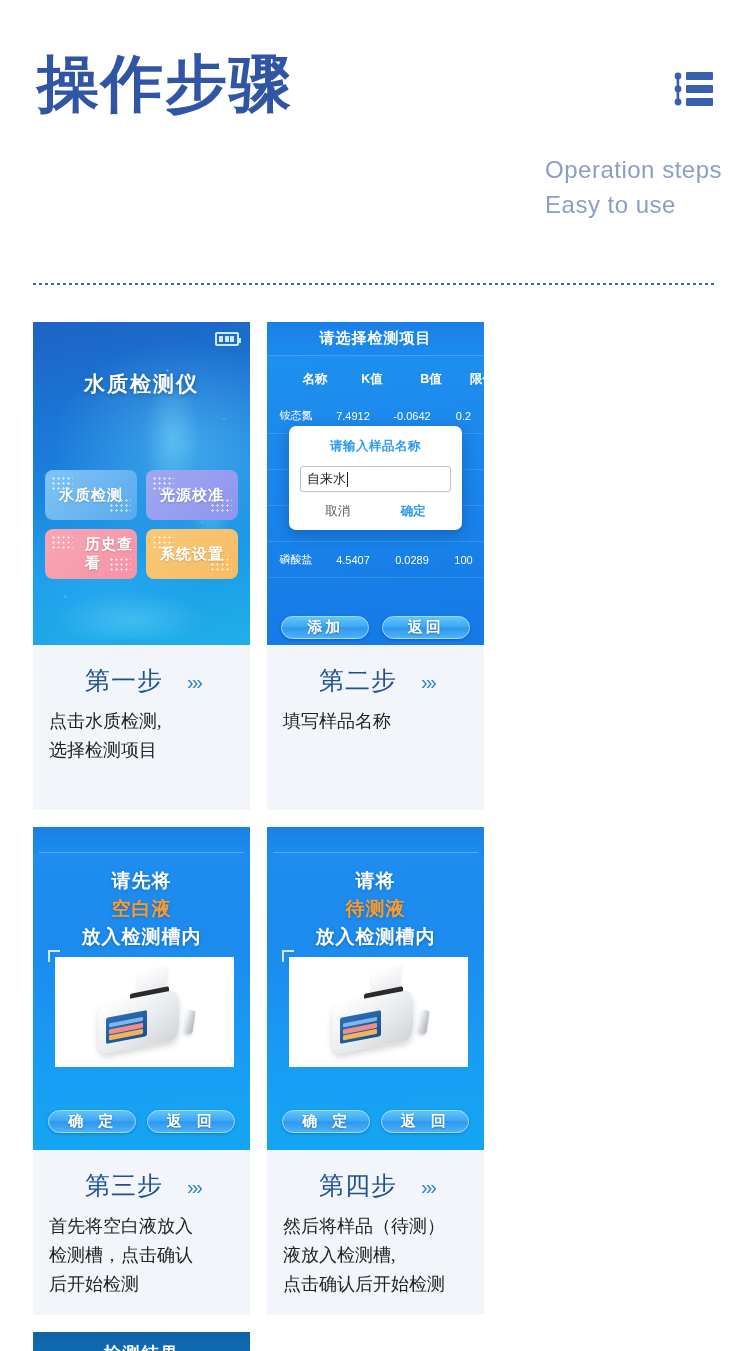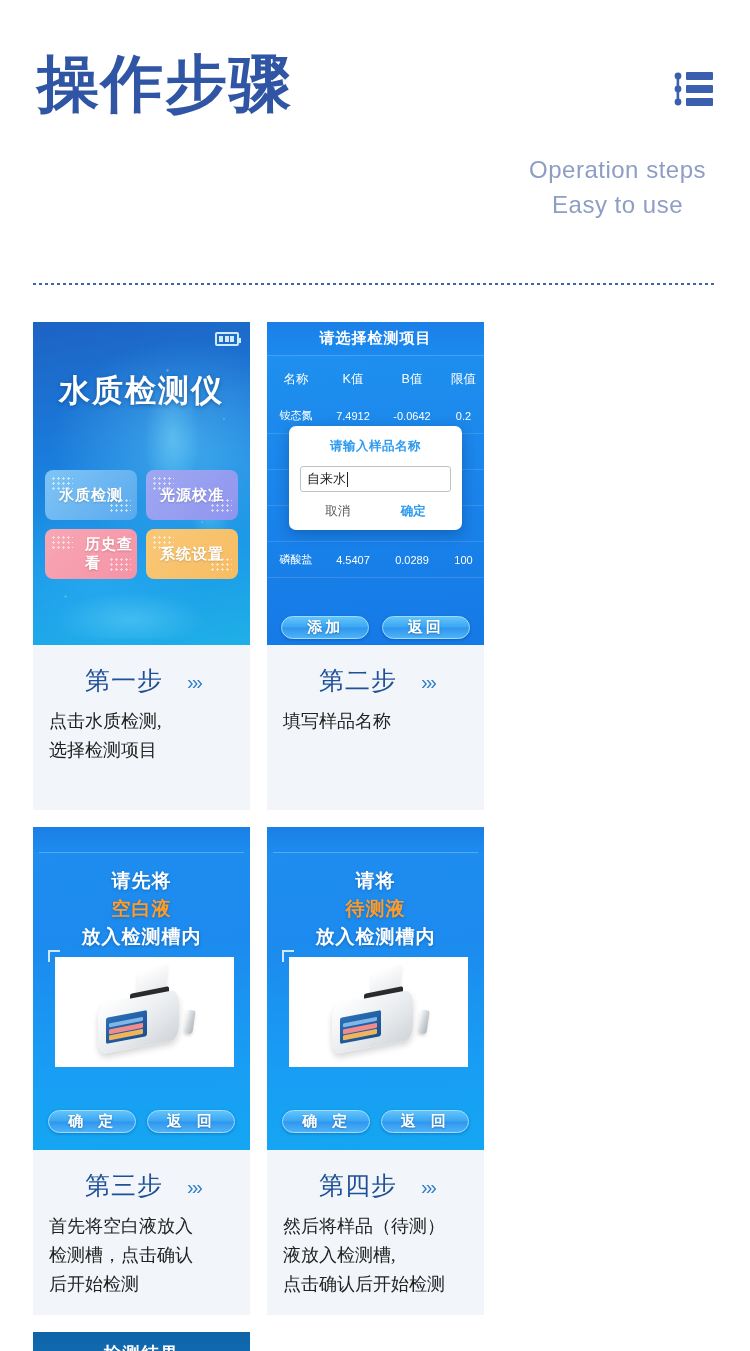--- a/index.html
+++ b/index.html
@@ -18,23 +18,23 @@
   .title-line {
     font-family: "Liberation Serif", "DejaVu Serif", serif;
     font-weight: bold;
     font-size: 62px;
     line-height: 72px;
     color: #2f55a4;
     letter-spacing: 2px;
   }
   .subtitle-block {
     position: absolute;
-    right: 44px;
+    right: 28px;
     top: 152px;
-    text-align: center;
+    text-align: left;
   }
   .subtitle-line {
     font-family: "Liberation Sans", "DejaVu Sans", sans-serif;
     font-size: 24px;
     line-height: 35px;
     color: #8e9dc4;
     letter-spacing: 0.5px;
   }
   .menu-icon {
     position: absolute;
@@ -144,21 +144,21 @@
   .battery::after {
     content: ""; position: absolute; right: -4px; top: 4px;
     width: 2px; height: 5px; background: #cfeaff;
   }
   .battery i { display: block; width: 4px; height: 100%; background: #cfeaff; }
   .s1-title {
     position: absolute; left: 0; right: 0; top: 48px;
     text-align: center;
     font-family: "Liberation Sans", "DejaVu Sans", sans-serif;
     font-weight: bold;
-    font-size: 31px;
+    font-size: 21px;
     letter-spacing: 2px;
     color: #ffffff;
     text-shadow: 0 1px 4px rgba(0,40,90,.45);
   }
   .s1-tiles {
     position: absolute; left: 12px; right: 12px; top: 148px;
     display: grid; grid-template-columns: 1fr 1fr; gap: 9px 9px;
   }
   .tile {
     height: 50px; border-radius: 8px;
@@ -197,21 +197,21 @@
     position: absolute; left: 0; right: 0; top: 38px; bottom: 52px;
     font-family: "Liberation Sans", "DejaVu Sans", sans-serif;
   }
   .s2-row {
     display: grid; grid-template-columns: 58px 56px 62px 41px;
     align-items: center; height: 36px;
     color: #ffffff; font-size: 11px;
     border-bottom: 1px solid rgba(255,255,255,.13);
   }
   .s2-row > span { text-align: center; }
-  .s2-row.hdr { font-weight: normal; font-size: 12.5px; border-bottom: none; height: 38px; }
+  .s2-row.hdr { font-weight: bold; font-size: 12.5px; border-bottom: none; height: 38px; padding-left: 19px; }
   .s2-row.hdr > span { font-size: 12.5px; }
   .s2-btnbar {
     position: absolute; left: 0; right: 0; bottom: 6px;
     display: flex; justify-content: space-around; padding: 0 8px;
   }
   .s2-btn, .blue-btn {
     width: 88px; height: 23px; border-radius: 12px;
     background: linear-gradient(180deg,#63c4fb 0%, #3aa6f3 48%, #2f96ef 52%, #4fb2f6 100%);
     border: 1px solid #9ddcff;
     display: flex; align-items: center; justify-content: center;

